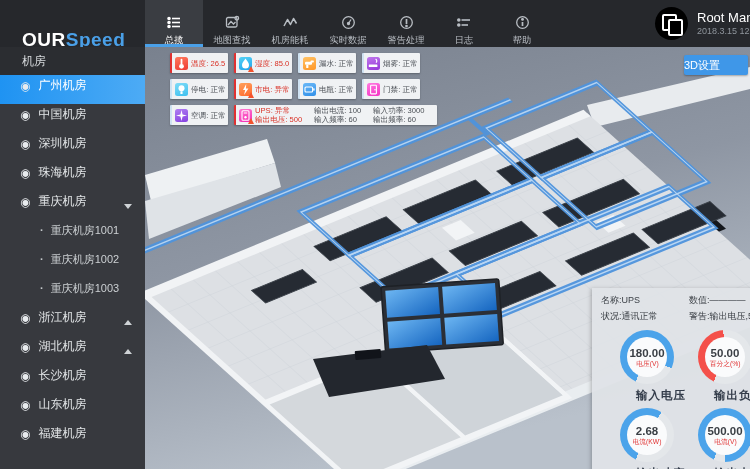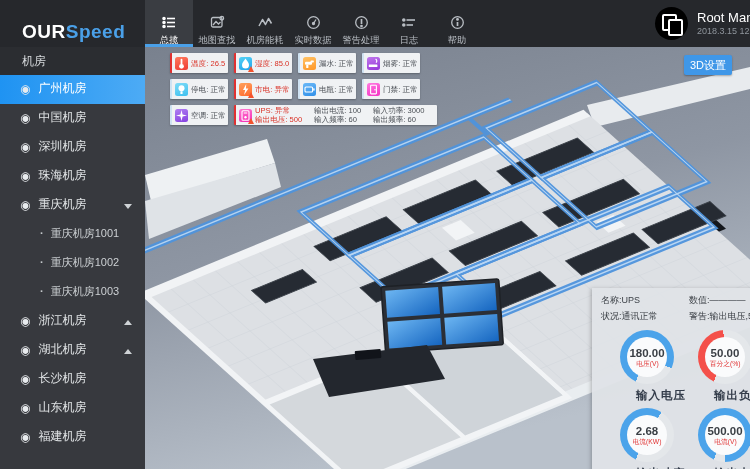--- a/index.html
+++ b/index.html
@@ -1,41 +1,41 @@
 <!DOCTYPE html>
 <html><head>
 <meta charset="utf-8">
 <style>
   html,body{margin:0;padding:0;}
   body{font-family:"Liberation Sans","DejaVu Sans",sans-serif;background:#111;}
   .app{position:relative;width:750px;height:469px;overflow:hidden;background:#26282c;}
 
   
   .header{position:absolute;left:0;top:0;width:750px;height:47px;background:#26282c;}
-  .logo{position:absolute;left:22px;top:8px;line-height:47px;font-size:19px;letter-spacing:.5px;white-space:nowrap;}
+  .logo{position:absolute;left:22px;top:16px;line-height:47px;font-size:19px;letter-spacing:.5px;white-space:nowrap;}
   .logo .p1{color:#fff;font-weight:600;}
   .logo .p2{color:#4aa0e8;font-weight:600;}
   .nav{position:absolute;left:145px;top:0;height:47px;display:flex;}
-  .tab{width:48px;height:47px;box-sizing:border-box;padding-top:15px;text-align:center;color:#b9bec4;cursor:pointer;position:relative;}
+  .tab{width:58px;height:47px;box-sizing:border-box;padding-top:15px;text-align:center;color:#b9bec4;cursor:pointer;position:relative;}
   .tab svg{display:block;margin:0 auto;width:15px;height:15px;}
   .tab .tlabel{display:block;font-size:10px;margin-top:3px;white-space:nowrap;transform:scale(.92);}
   .tab.active{background:#3a3d42;color:#fff;}
   .tab.active::after{content:'';position:absolute;left:0;bottom:0;width:100%;height:3px;background:#4aa0e8;}
   .user{position:absolute;left:655px;top:7px;display:flex;align-items:center;white-space:nowrap;}
   .avatar{width:33px;height:33px;border-radius:50%;background:#000;position:relative;flex:0 0 auto;margin-right:9px;}
   .avatar .sq1,.avatar .sq2{position:absolute;width:11px;height:13px;border:2px solid #fff;border-radius:2px;background:#000;}
   .avatar .sq1{left:7px;top:7px;}
   .avatar .sq2{left:13px;top:12px;}
   .user .uname{font-size:13px;color:#fff;line-height:15px;}
   .user .udate{font-size:9px;color:#8f959c;line-height:12px;}
 
   
   .sidebar{position:absolute;left:0;top:47px;width:145px;height:422px;background:#37393e;overflow:hidden;}
   .side-title{height:28px;line-height:28px;background:#2b2d31;color:#d5d8db;font-size:12px;padding-left:22px;}
-  .sitem{height:29px;line-height:26px;padding-left:20px;color:#e2e5e7;font-size:12px;cursor:pointer;position:relative;white-space:nowrap;}
+  .sitem{height:29px;line-height:20px;padding-left:20px;color:#e2e5e7;font-size:12px;cursor:pointer;position:relative;white-space:nowrap;}
   .sitem .dot{font-size:12px;color:#e8ebee;margin-right:8px;vertical-align:-1px;}
   .sitem.selected{background:linear-gradient(90deg,#1f93f2,#4dabf5);color:#fff;}
   .sitem.sub{padding-left:40px;font-size:11px;color:#ccd0d3;}
   .sitem.sub::before{content:'·';margin-right:7px;font-weight:bold;color:#c4c8cb;}
   .arrow{position:absolute;right:13px;top:13px;width:0;height:0;}
   .arrow.down{border-left:4px solid transparent;border-right:4px solid transparent;border-top:5px solid #cfd3d6;}
   .arrow.up{border-left:4px solid transparent;border-right:4px solid transparent;border-bottom:5px solid #cfd3d6;}
 
   
   .main{position:absolute;left:145px;top:47px;width:605px;height:422px;overflow:hidden;
@@ -65,22 +65,22 @@
   .i-hum{background:linear-gradient(160deg,#55d2f5,#1fa3ec);}
   .i-leak{background:linear-gradient(160deg,#ffc266,#ff9626);}
   .i-smoke{background:linear-gradient(160deg,#c077ec,#9436d8);}
   .i-outage{background:linear-gradient(160deg,#7fdbf7,#3fc0ef);}
   .i-mains{background:linear-gradient(160deg,#ffa05c,#ff6a2e);}
   .i-batt{background:linear-gradient(160deg,#6cb9f7,#2f8fe8);}
   .i-door{background:linear-gradient(160deg,#ff7ae0,#f433c4);}
   .i-ac{background:linear-gradient(160deg,#b07ef2,#8440e0);}
   .i-ups{background:linear-gradient(160deg,#ff7ad2,#f42ab4);}
 
-  .btn3d{position:absolute;left:539px;top:8px;width:48px;height:20px;background:#3f97e8;color:#fff;
-         font-size:11px;text-align:center;line-height:20px;border-radius:2px;cursor:pointer;box-shadow:0 1px 2px rgba(0,0,0,.3);}
+  .btn3d{position:absolute;left:539px;top:8px;width:64px;height:20px;background:#3f97e8;color:#fff;
+         font-size:11px;line-height:20px;border-radius:2px;cursor:pointer;box-shadow:0 1px 2px rgba(0,0,0,.3);}
 
   
   .panel{position:absolute;left:447px;top:241px;width:215px;height:196px;background:rgba(223,227,231,.95);
          box-shadow:-1px 1px 4px rgba(0,0,0,.25);padding:6px 0 0 9px;box-sizing:border-box;overflow:hidden;}
   .pgrid{display:grid;grid-template-columns:88px auto;grid-row-gap:3px;margin-bottom:7px;}
   .pgrid div{font-size:9px;color:#3a3f45;white-space:nowrap;}
   .gauges{display:grid;grid-template-columns:78px 78px;grid-column-gap:0;padding-left:7px;}
   .gcell{width:78px;text-align:right;margin-bottom:5px;}
   .garc{position:relative;width:54px;height:54px;border-radius:50%;margin:0 auto;}
   .garc::before{content:'';position:absolute;left:7px;top:7px;right:7px;bottom:7px;border-radius:50%;background:#fafbfc;}

